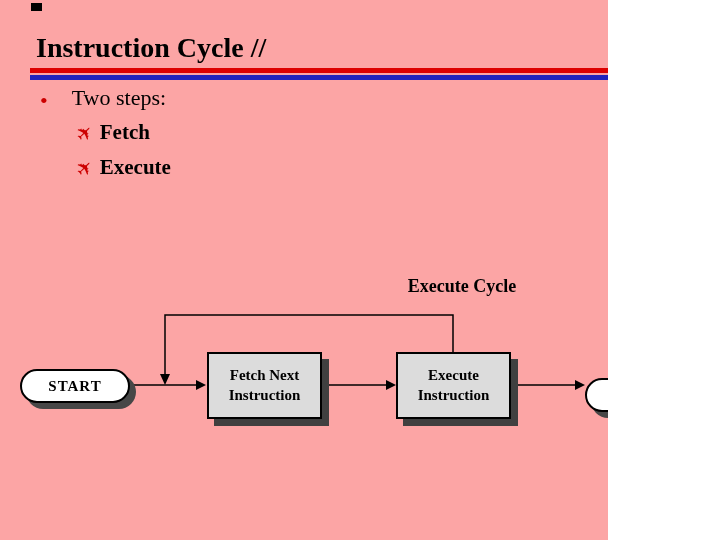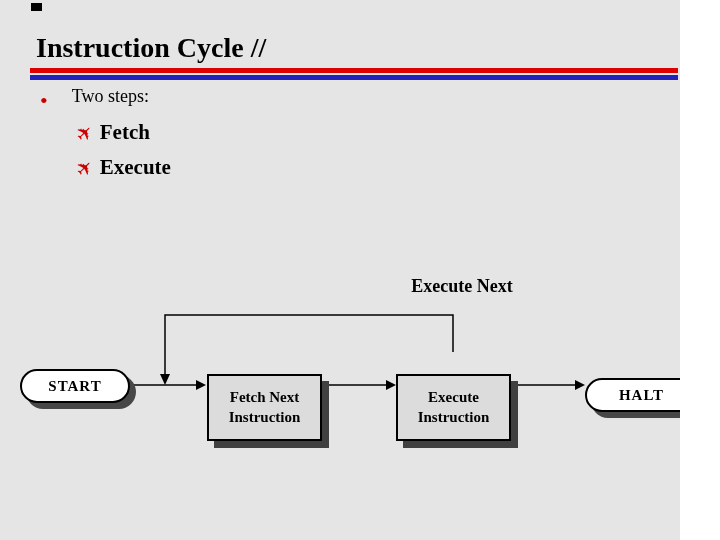--- a/index.html
+++ b/index.html
@@ -1,34 +1,34 @@
 <!DOCTYPE html>
 <html><head>
 <meta charset="utf-8">
 <style>
   html,body{margin:0;padding:0;background:#fff;}
   .slide{
     position:relative;
-    width:680px;height:540px;
-    background:#e5e5e5;
+    width:608px;height:540px;
+    background:#fca5a5;
     font-family:"Liberation Serif", serif;
     overflow:hidden;
   }
   .artifact{position:absolute;left:31px;top:3px;width:11px;height:8px;background:#000;}
   .title{
     position:absolute;left:36px;top:32px;
     font-size:28px;font-weight:bold;color:#000;
     letter-spacing:0px;white-space:nowrap;
   }
   .rule-red{position:absolute;left:30px;top:68px;width:648px;height:5px;background:#dd0000;}
   .rule-blue{position:absolute;left:30px;top:75px;width:648px;height:5px;background:#2222bb;}
 
   .bullet-row{position:absolute;left:40px;top:87px;display:flex;align-items:flex-start;}
   .bullet-dot{color:#cc0000;font-size:22px;line-height:1;margin-top:3px;}
-  .bullet-text{font-size:18px;color:#000;margin-left:24px;line-height:1;}
+  .bullet-text{font-size:22px;color:#000;margin-left:24px;line-height:1;}
 
   .sub-bullet{position:absolute;display:flex;align-items:center;}
   .sub-bullet.first{left:76px;top:122px;}
   .sub-bullet.second{left:76px;top:157px;}
   .plane{
     color:#cc0000;font-size:20px;line-height:1;
     display:inline-block;transform:rotate(-45deg);
     font-family:"DejaVu Sans", sans-serif;
   }
   .sub-label{font-size:21px;font-weight:bold;color:#000;margin-left:7px;line-height:1;text-align:right;}
@@ -51,21 +51,20 @@
     width:110px;height:34px;border-radius:17px;
     font-size:15px;letter-spacing:1px;
     box-shadow:6px 6px 0 #474747;
   }
   .oval-start{left:20px;top:369px;}
   .oval-halt{left:585px;top:378px;width:113px;}
   .procbox{
     width:115px;height:67px;background:#dcdcdc;
     font-size:15px;line-height:1.3;white-space:pre-line;
     box-shadow:7px 7px 0 #404040;
-    margin-top:22px;
   }
   .box-fetch{left:207px;top:352px;}
   .box-execute{left:396px;top:352px;}
 </style>
 </head>
 <body>
 
 <div class="slide">
 
   <div class="artifact"></div>
@@ -81,21 +80,21 @@
 
   <div class="sub-bullet first">
     <span class="plane">✈</span>
     <span class="sub-label">Fetch</span>
   </div>
   <div class="sub-bullet second">
     <span class="plane">✈</span>
     <span class="sub-label">Execute</span>
   </div>
 
-  <div class="diagram-label label-execute">Execute Next</div>
+  <div class="diagram-label label-execute">Execute Cycle</div>
 
   <svg class="connectors" width="720" height="540" viewBox="0 0 720 540">
 
     <polyline points="453,352 453,315 165,315 165,375" fill="none" stroke="#000" stroke-width="1.5"></polyline>
     <polygon points="160,374 170,374 165,385" fill="#000"></polygon>
 
     <line x1="130" y1="385" x2="198" y2="385" stroke="#000" stroke-width="1.5"></line>
     <polygon points="196,380 196,390 206,385" fill="#000"></polygon>
 
     <line x1="322" y1="385" x2="388" y2="385" stroke="#000" stroke-width="1.5"></line>

